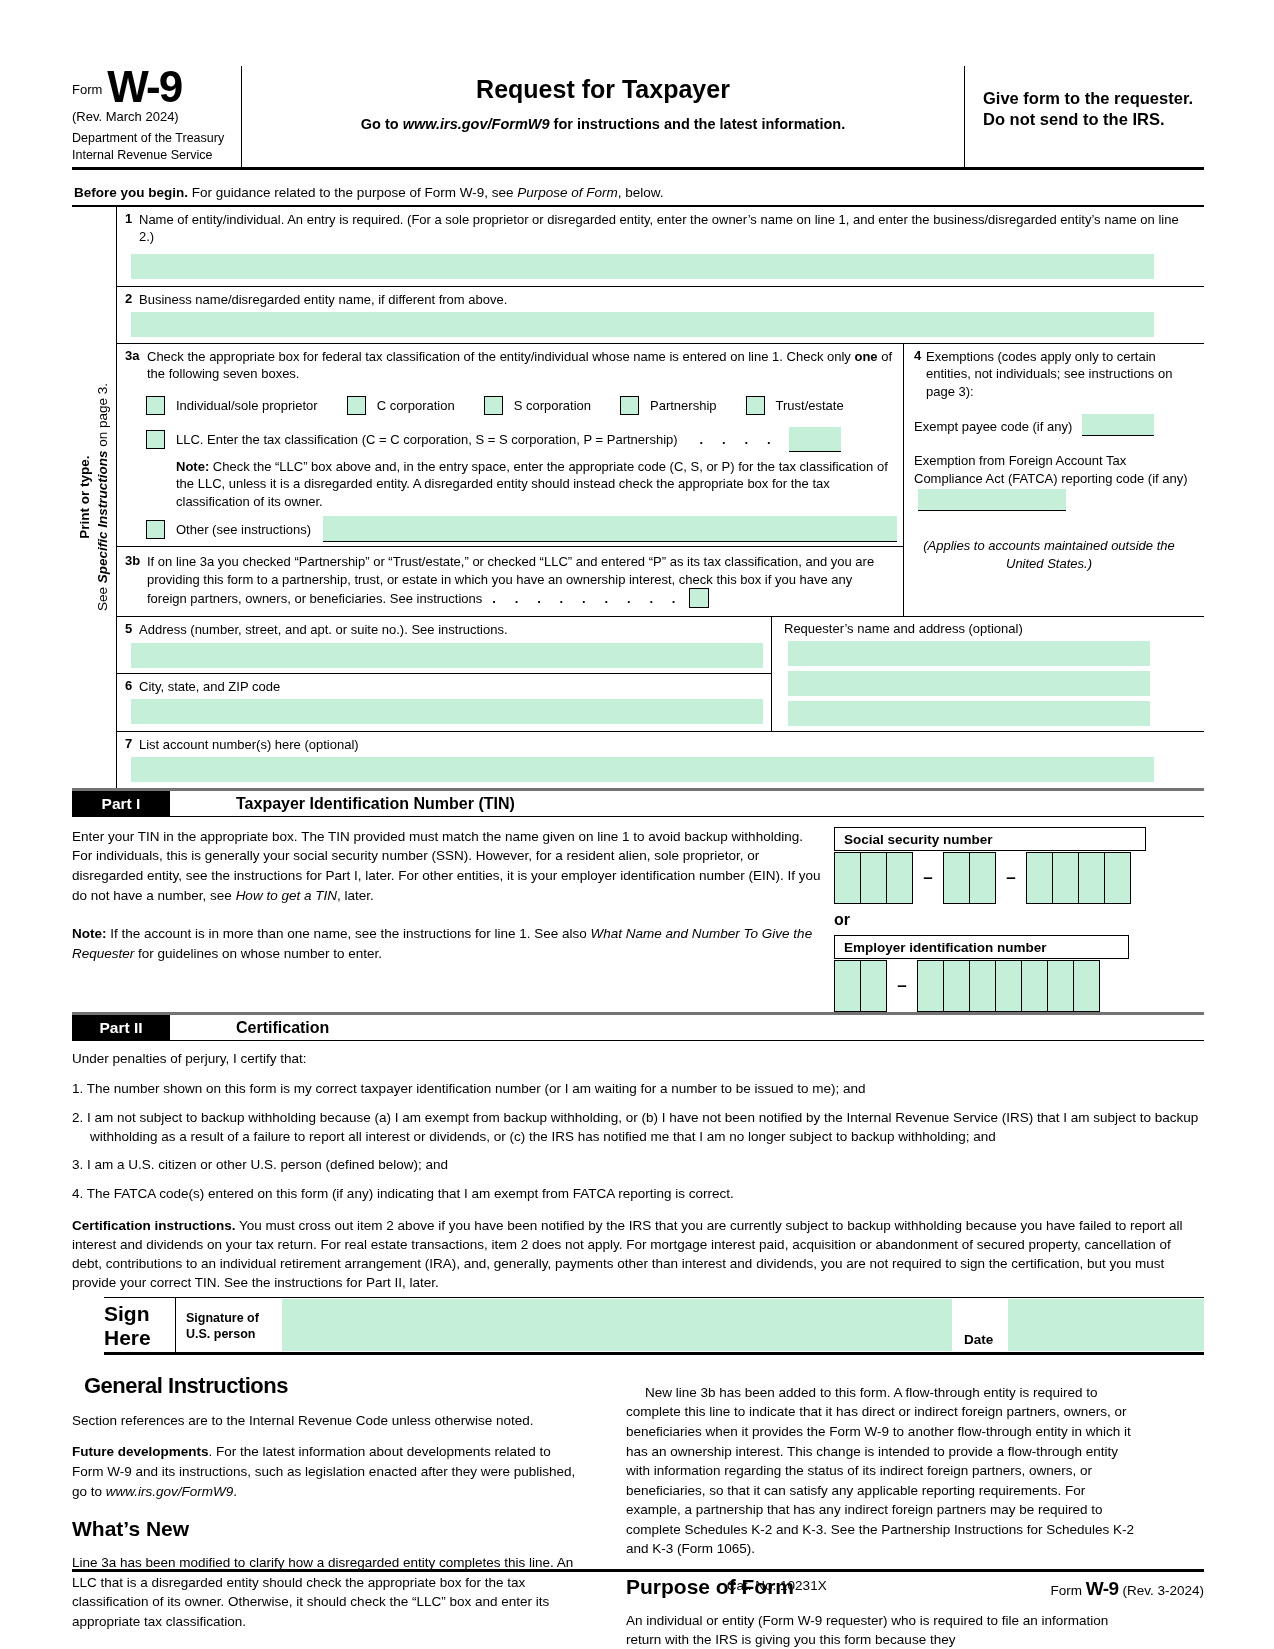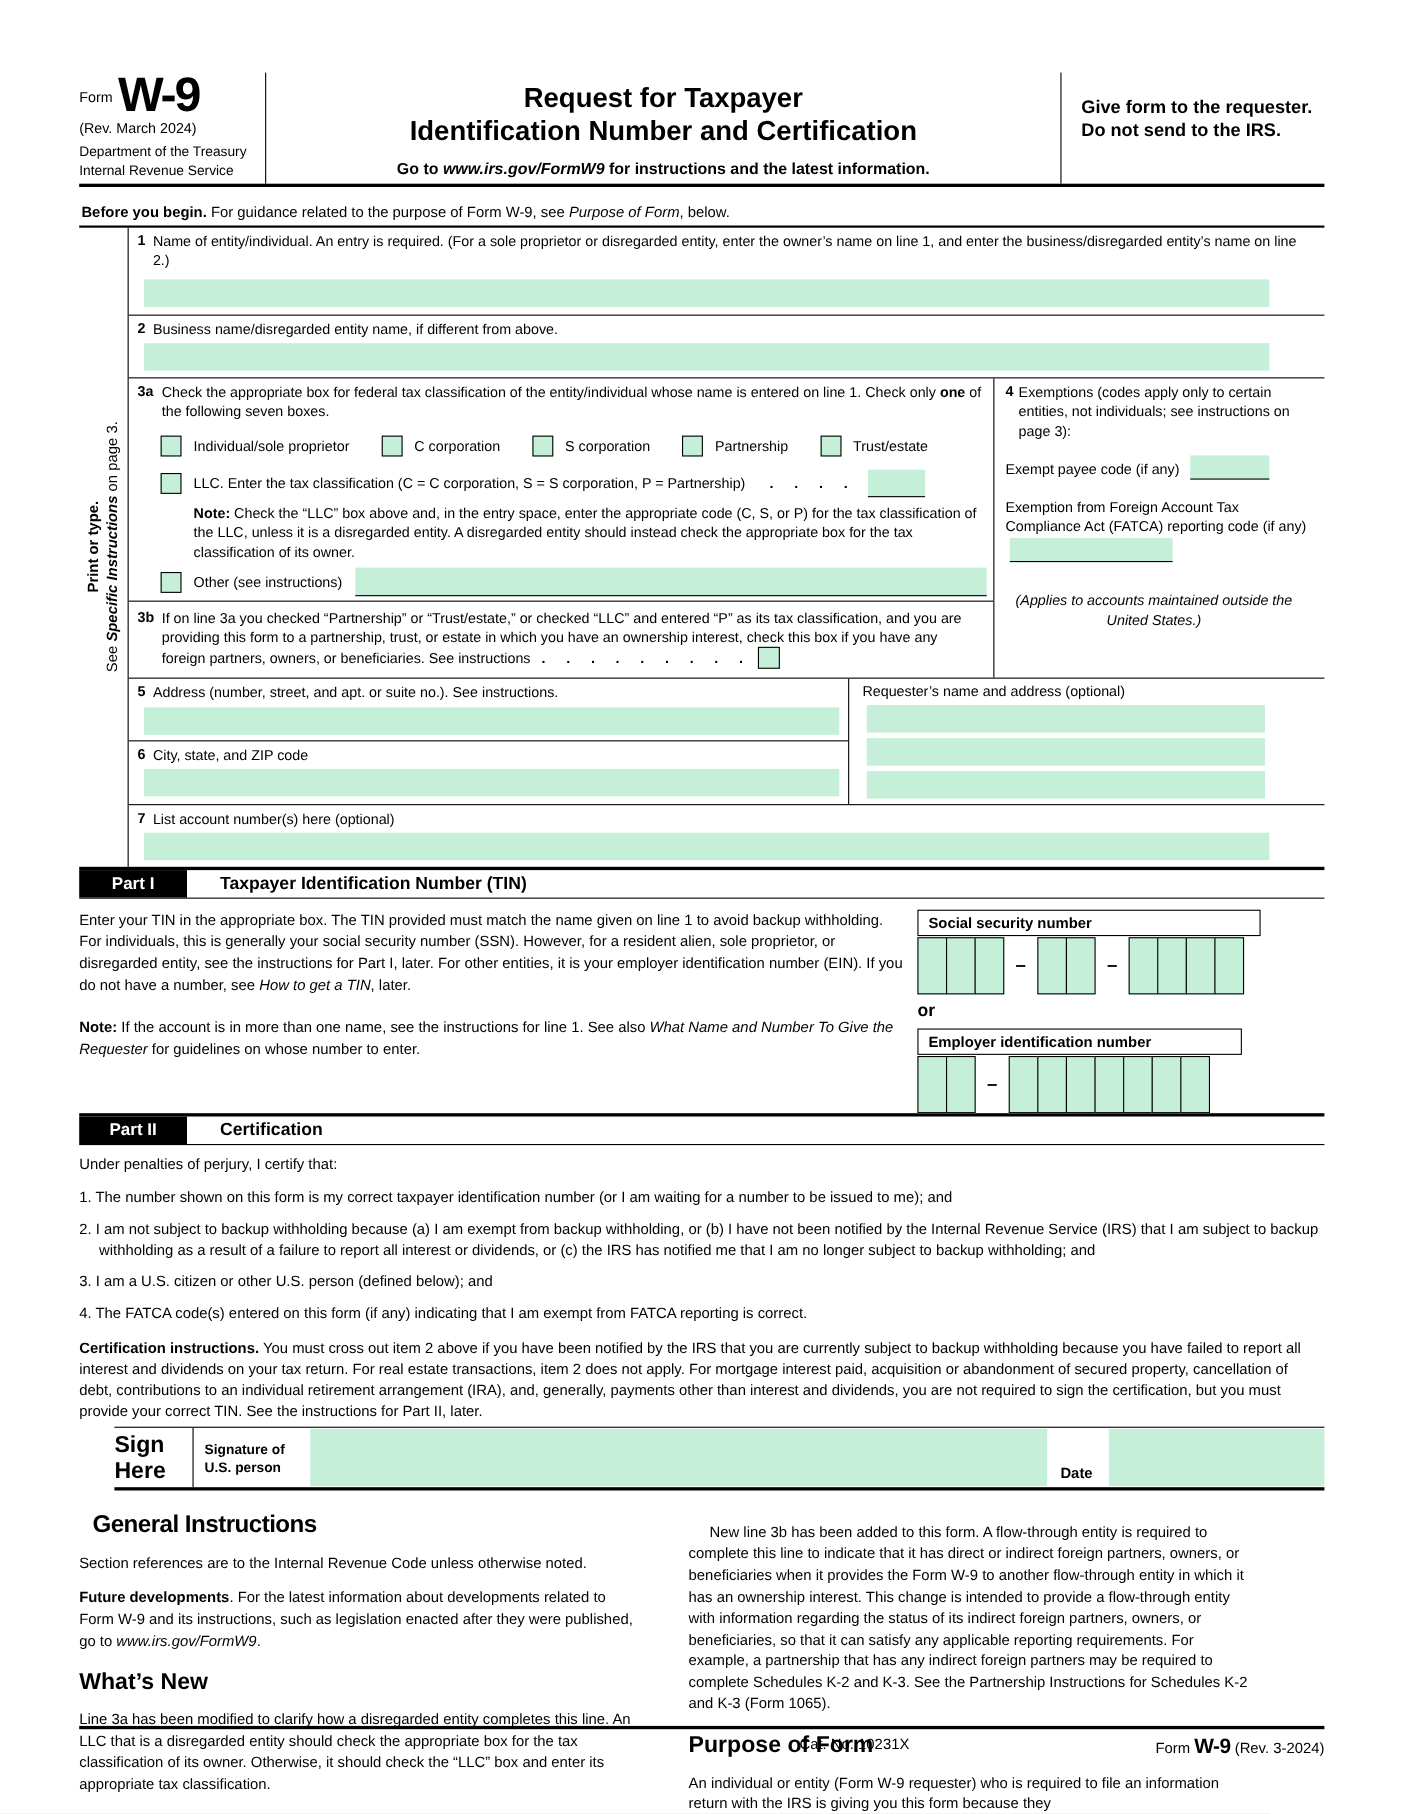--- a/index.html
+++ b/index.html
@@ -69,21 +69,21 @@
   .col-56 { flex:1; border-right:1px solid #000; }
   .cell5 { border-bottom:1px solid #000; padding:4px 0 5px; }
   .cell5 .bar { margin:4px 8px 0 14px; }
   .cell6 { padding:4px 0 5px; }
   .cell6 .bar { margin:4px 8px 0 14px; }
   .col-req { width:432px; padding:4px 0 5px 12px; }
   .req-bar { background:var(--green); height:25px; margin:5px 54px 0 4px; }
   .row7 { padding:4px 0 6px; }
   .row7 .bar { margin:3px 50px 0 14px; }
   
-  .part-bar { display:flex; align-items:stretch; border-top:3px solid #000000; border-bottom:1.5px solid #000; }
+  .part-bar { display:flex; align-items:stretch; border-top:3px solid #737373; border-bottom:1.5px solid #000;gap:36px; }
   .part-box { background:#000; color:#fff; font-weight:bold; font-size:15.5px; width:98px; text-align:center; padding:4px 0 3px; flex:none; }
   .part-title { font-weight:bold; font-size:16px; padding:4px 0 3px 30px;text-align:center; }
   
   .p1-body { display:flex; padding-top:10px; }
   .p1-text { width:750px; font-size:13.5px; line-height:1.45; }
   .p1-text p { margin-bottom:19px; }
   .p1-tin { flex:1; padding-left:12px; }
   .tin-label-box { border:1px solid #000; font-weight:bold; font-size:13.5px; padding:4px 0 3px 9px; }
   .ssn-label { width:312px; }
   .ein-label { width:295px; }
@@ -129,21 +129,20 @@
       <div>
         <span class="form-word">Form</span><span class="form-num">W-9</span>
       </div>
       <div class="hdr-rev">(Rev. March 2024)</div>
       <div class="hdr-dept">Department of the Treasury</div>
       <div class="hdr-dept">Internal Revenue Service</div>
     </div>
     <div class="hdr-center">
       <div class="hdr-title">
         <span>Request for Taxpayer</span><br>
-        <span>Identification Number and Certification</span>
       </div>
       <div class="hdr-goto">
         <span>Go to </span><i>www.irs.gov/FormW9</i><span> for instructions and the latest information.</span>
       </div>
     </div>
     <div class="hdr-right">Give form to the requester. Do not send to the IRS.</div>
   </div>
   <div class="rule-thick"></div>
 
   <div class="before">

